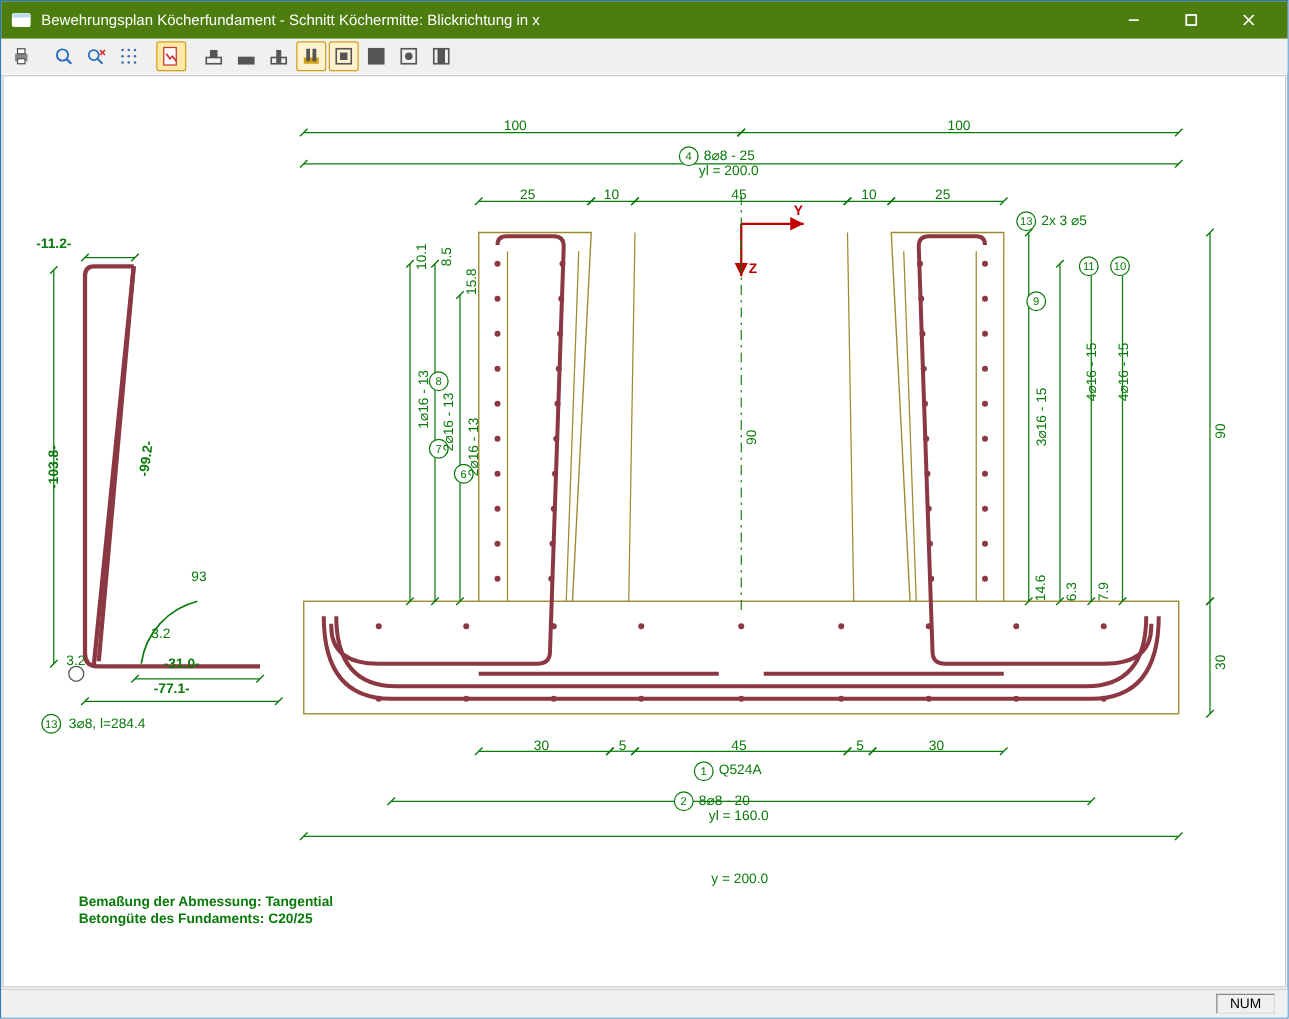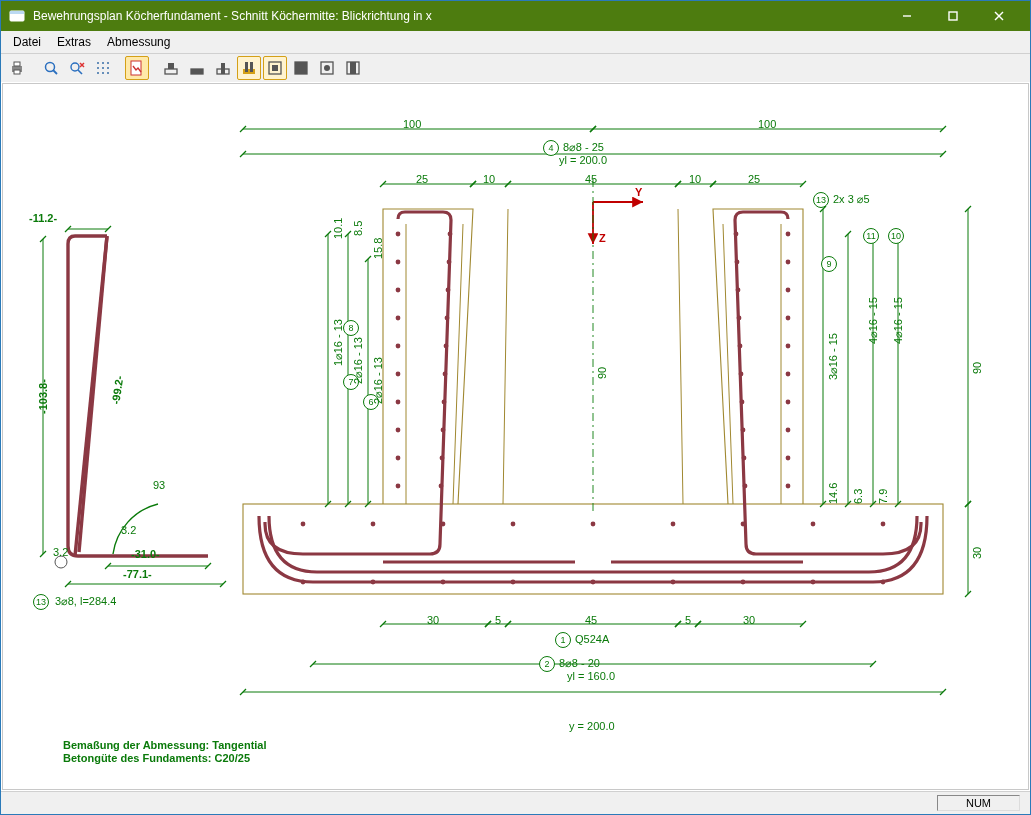--- a/index.html
+++ b/index.html
@@ -11,21 +11,21 @@
 .winbtn{width:46px;display:flex;align-items:center;justify-content:center;color:#fff}
 .menubar{height:22px;background:#f0f0f0;display:flex;align-items:center;padding:0 4px;border-bottom:1px solid #d0d0d0}
 .menubar .item{padding:2px 8px}
 .toolbar{height:28px;background:#f0f0f0;display:flex;align-items:center;padding:0 4px;gap:2px}
 .tbtn{width:22px;height:22px;display:flex;align-items:center;justify-content:center;border:1px solid transparent;border-radius:2px}
 .tbtn.active{background:#ffe9a8;border-color:#d4a017}
 .tbtn.sel{background:#fff3cf;border-color:#d4a017}
 .tsep{width:6px}
 .canvas{flex:1;position:relative;background:#fff;border:1px solid #c8c8c8;margin:1px;overflow:hidden}
 .statusbar{height:22px;background:#f0f0f0;border-top:1px solid #d0d0d0;display:flex;align-items:center;justify-content:flex-end;padding:0 10px}
-.status-cell{border:1px inset #dcdcdc;padding:1px 28px;font-size:11px}
+.status-cell{border:1px inset #dcdcdc;padding:1px 10px;font-size:11px}
 
 .dim{position:absolute;color:#0a7a0a;font-size:11px;font-family:Arial,sans-serif}
 .dim.b{font-weight:700}
 .dim.v{transform:rotate(-90deg);transform-origin:left top}
 .circ{position:absolute;width:14px;height:14px;border:1px solid #0a7a0a;border-radius:50%;color:#0a7a0a;font-size:9px;display:flex;align-items:center;justify-content:center;background:#fff}
 .svg-abs{position:absolute;left:0;top:0}
 </style>
 </head>
 <body>
 
@@ -52,25 +52,20 @@
         </div>
       <div class="winbtn close">
           <svg width="10" height="10">
             <line x1="1" y1="1" x2="9" y2="9" stroke="#fff" stroke-width="1.4"></line>
             <line x1="9" y1="1" x2="1" y2="9" stroke="#fff" stroke-width="1.4"></line>
           </svg>
         </div>
     </div>
   </div>
 
-  <div class="menubar">
-    <div class="item">Datei</div>
-    <div class="item">Extras</div>
-    <div class="item">Abmessung</div>
-  </div>
 
   <div class="toolbar">
     <div class="tbtn">
         <svg width="16" height="16">
           <rect x="3" y="6" width="10" height="6" fill="#888"></rect>
           <rect x="5" y="2" width="6" height="4" fill="#fff" stroke="#555"></rect>
           <rect x="5" y="10" width="6" height="4" fill="#fff" stroke="#555"></rect>
         </svg>
       </div>
     <div class="tsep"></div>

